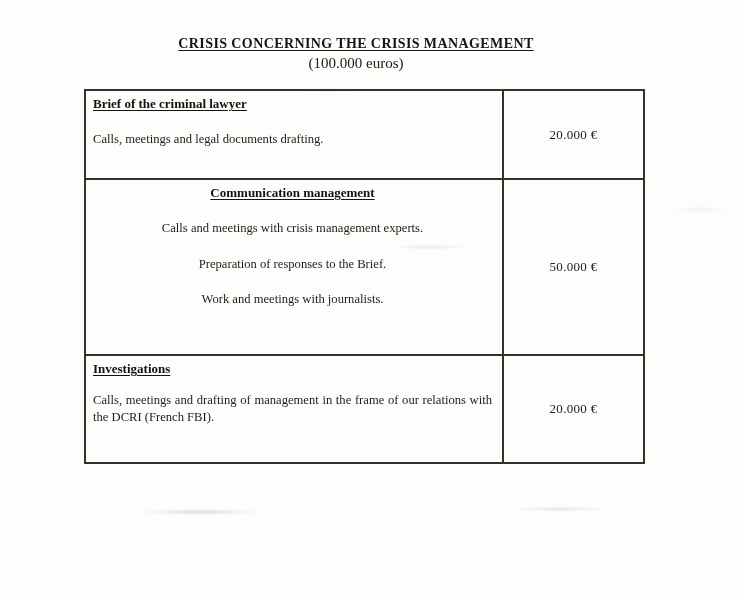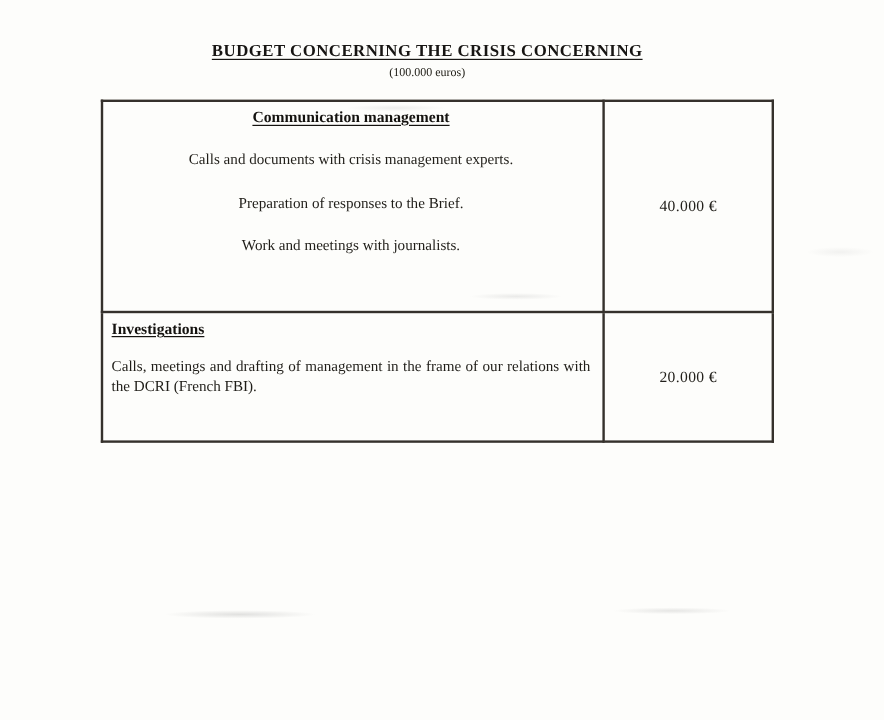--- a/index.html
+++ b/index.html
@@ -36,21 +36,21 @@
     margin: 0;
     font-size: 14px;
     font-weight: bold;
     letter-spacing: 0.4px;
     text-decoration: underline;
     text-underline-offset: 2px;
     color: #171513;
   }
   .doc-subtitle {
     margin-top: 3px;
-    font-size: 10px;
+    font-size: 15px;
     color: #222019;
   }
   table.budget-table {
     margin-top: 17px;
     border-collapse: collapse;
     width: 100%;
     table-layout: fixed;
   }
   table.budget-table td {
     border: 2px solid #35312c;
@@ -92,36 +92,43 @@
     text-justify: inter-word;
   }
 </style>
 </head>
 <body>
 
 <div class="page">
   <div class="content">
 
     <div class="title-block">
-      <h1 class="doc-title">BUDGET CONCERNING THE CRISIS CONCERNING</h1>
+      <h1 class="doc-title">CRISIS CONCERNING THE CRISIS MANAGEMENT</h1>
       <div class="doc-subtitle">(100.000 euros)</div>
     </div>
 
     <table class="budget-table">
       <tbody>
+        <tr class="row-1">
+          <td class="desc-cell">
+            <p class="row-heading">Brief of the criminal lawyer</p>
+            <p class="row-line">Calls, meetings and legal documents drafting.</p>
+          </td>
+          <td class="amount-cell">20.000 €</td>
+        </tr>
 
 
         <tr class="row-3">
           <td class="desc-cell">
             <p class="row-heading">Communication management</p>
-            <p class="row-line">Calls and documents with crisis management experts.</p>
+            <p class="row-line">Calls and meetings with crisis management experts.</p>
             <p class="row-line">Preparation of responses to the Brief.</p>
             <p class="row-line">Work and meetings with journalists.</p>
           </td>
-          <td class="amount-cell">40.000 €</td>
+          <td class="amount-cell">50.000 €</td>
         </tr>
 
         <tr class="row-4">
           <td class="desc-cell">
             <p class="row-heading">Investigations</p>
             <p class="row-line justified">Calls, meetings and drafting of management in the frame of our relations with the DCRI (French FBI).</p>
           </td>
           <td class="amount-cell">20.000 €</td>
         </tr>
       </tbody>

